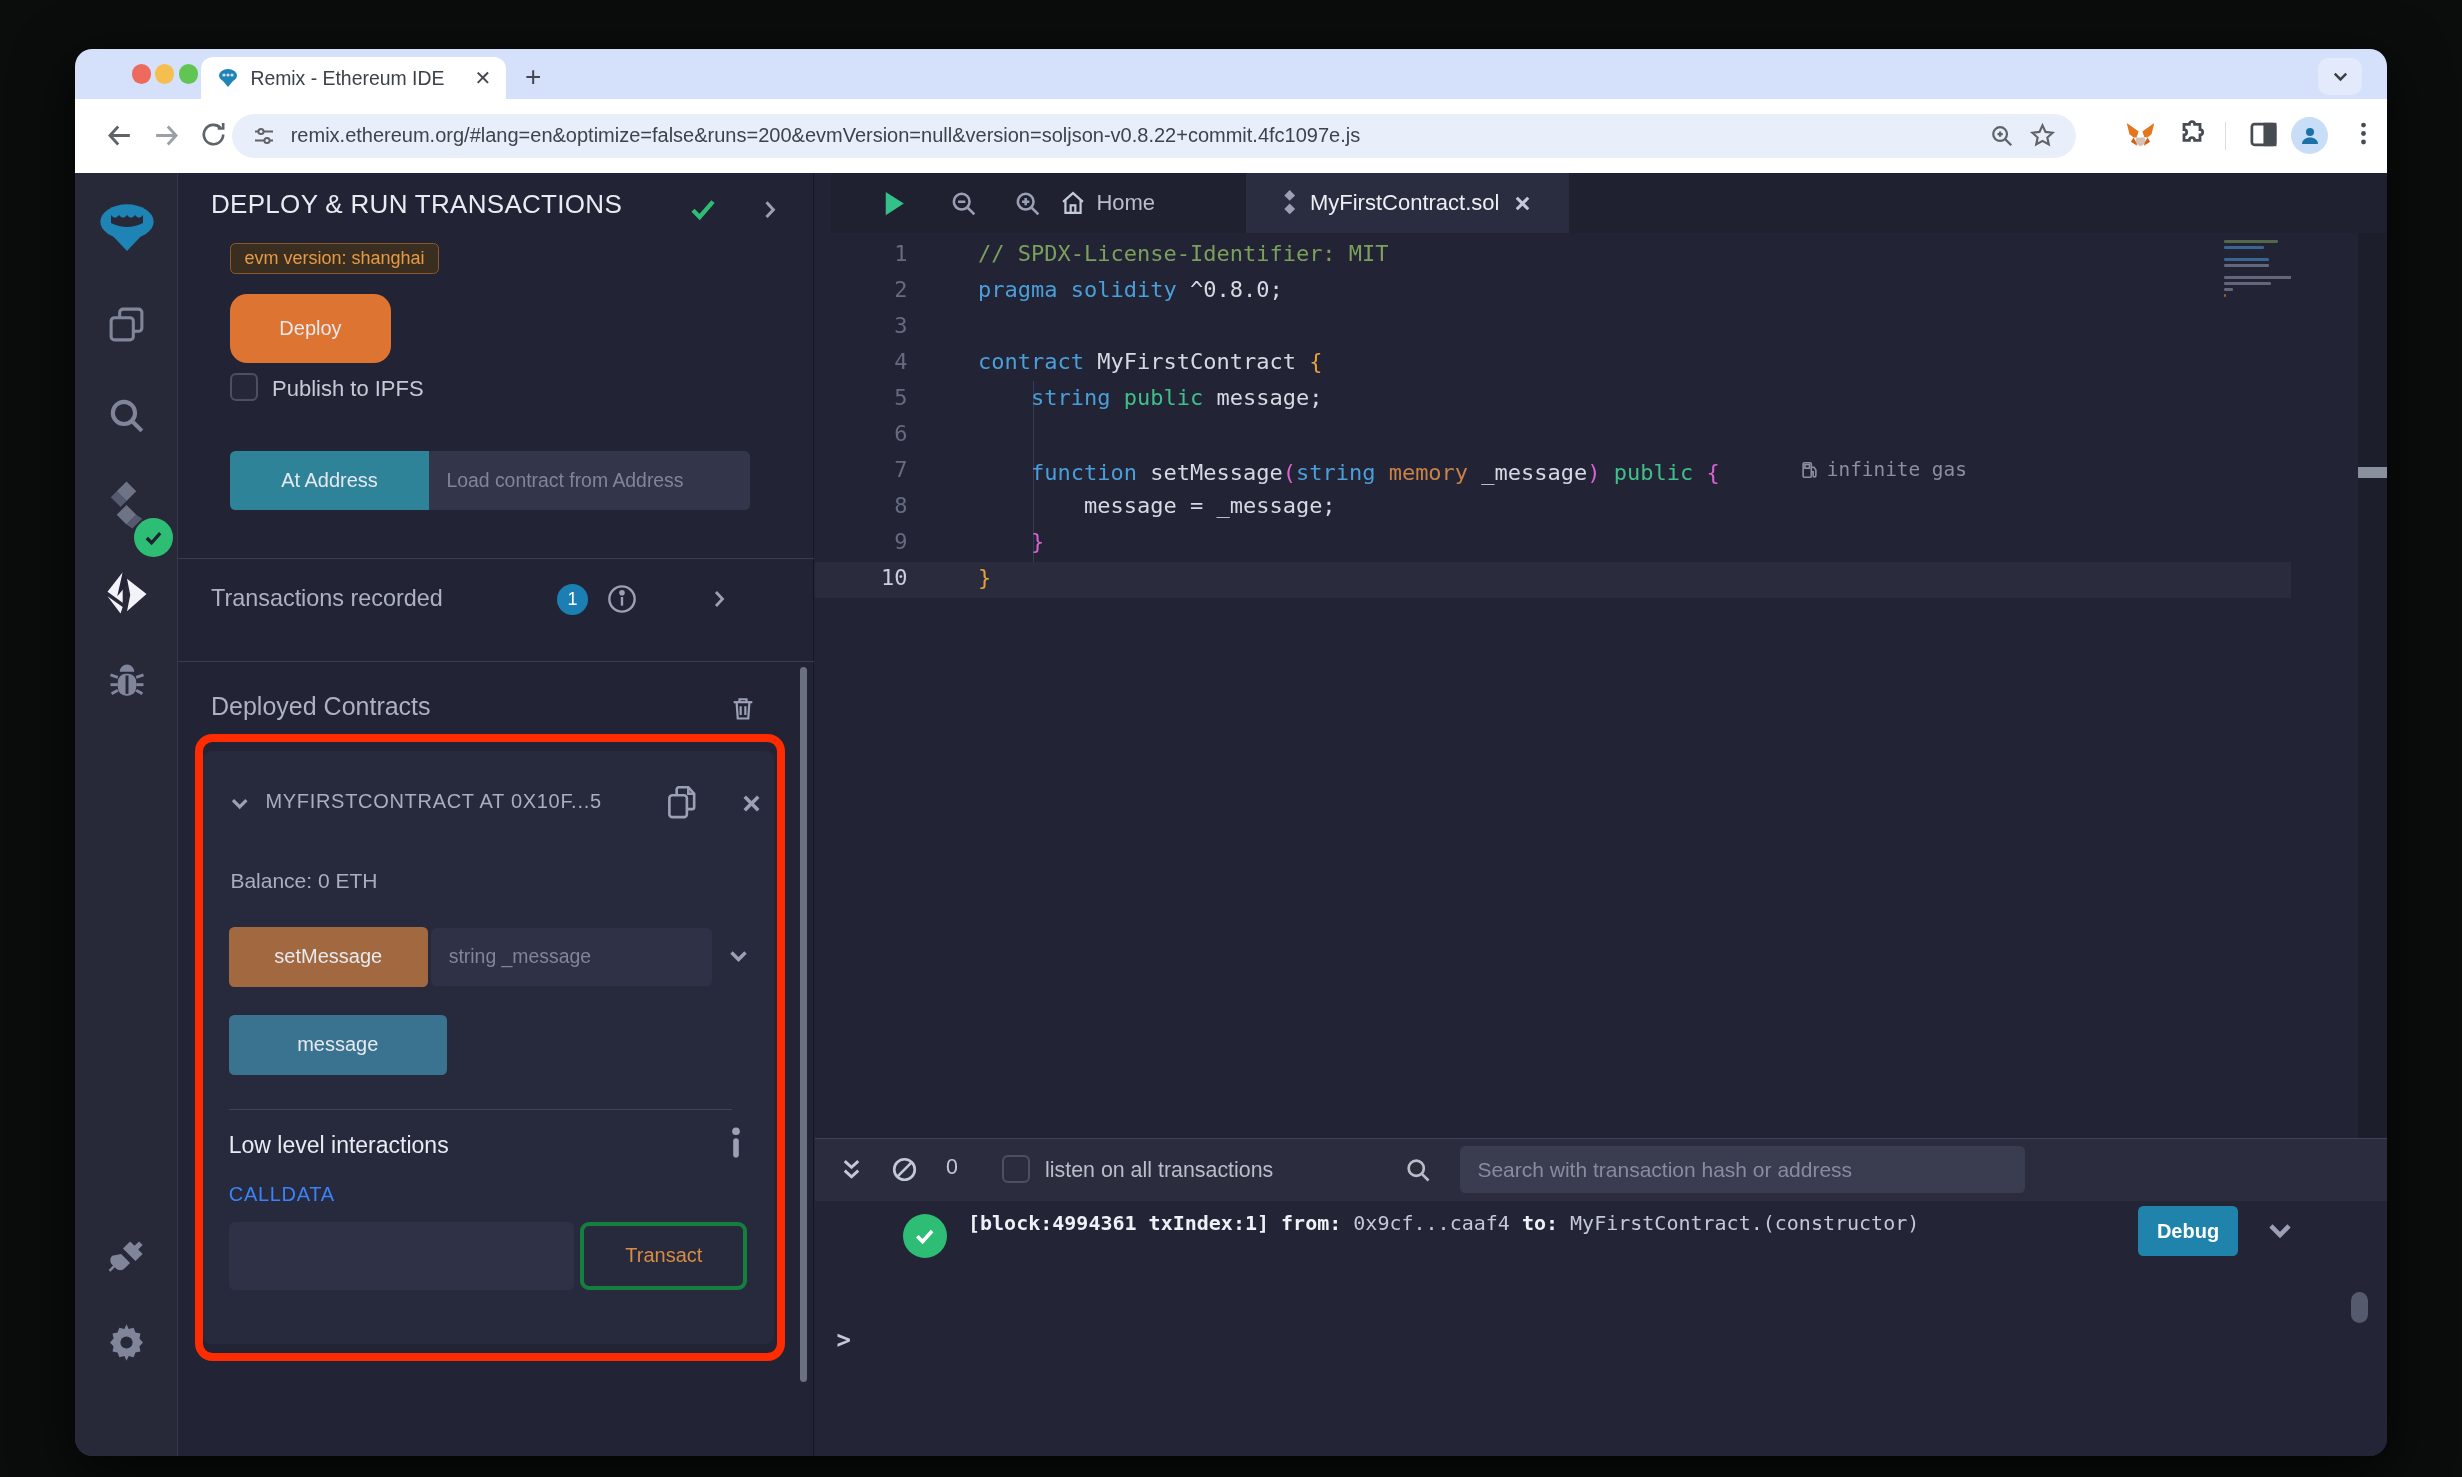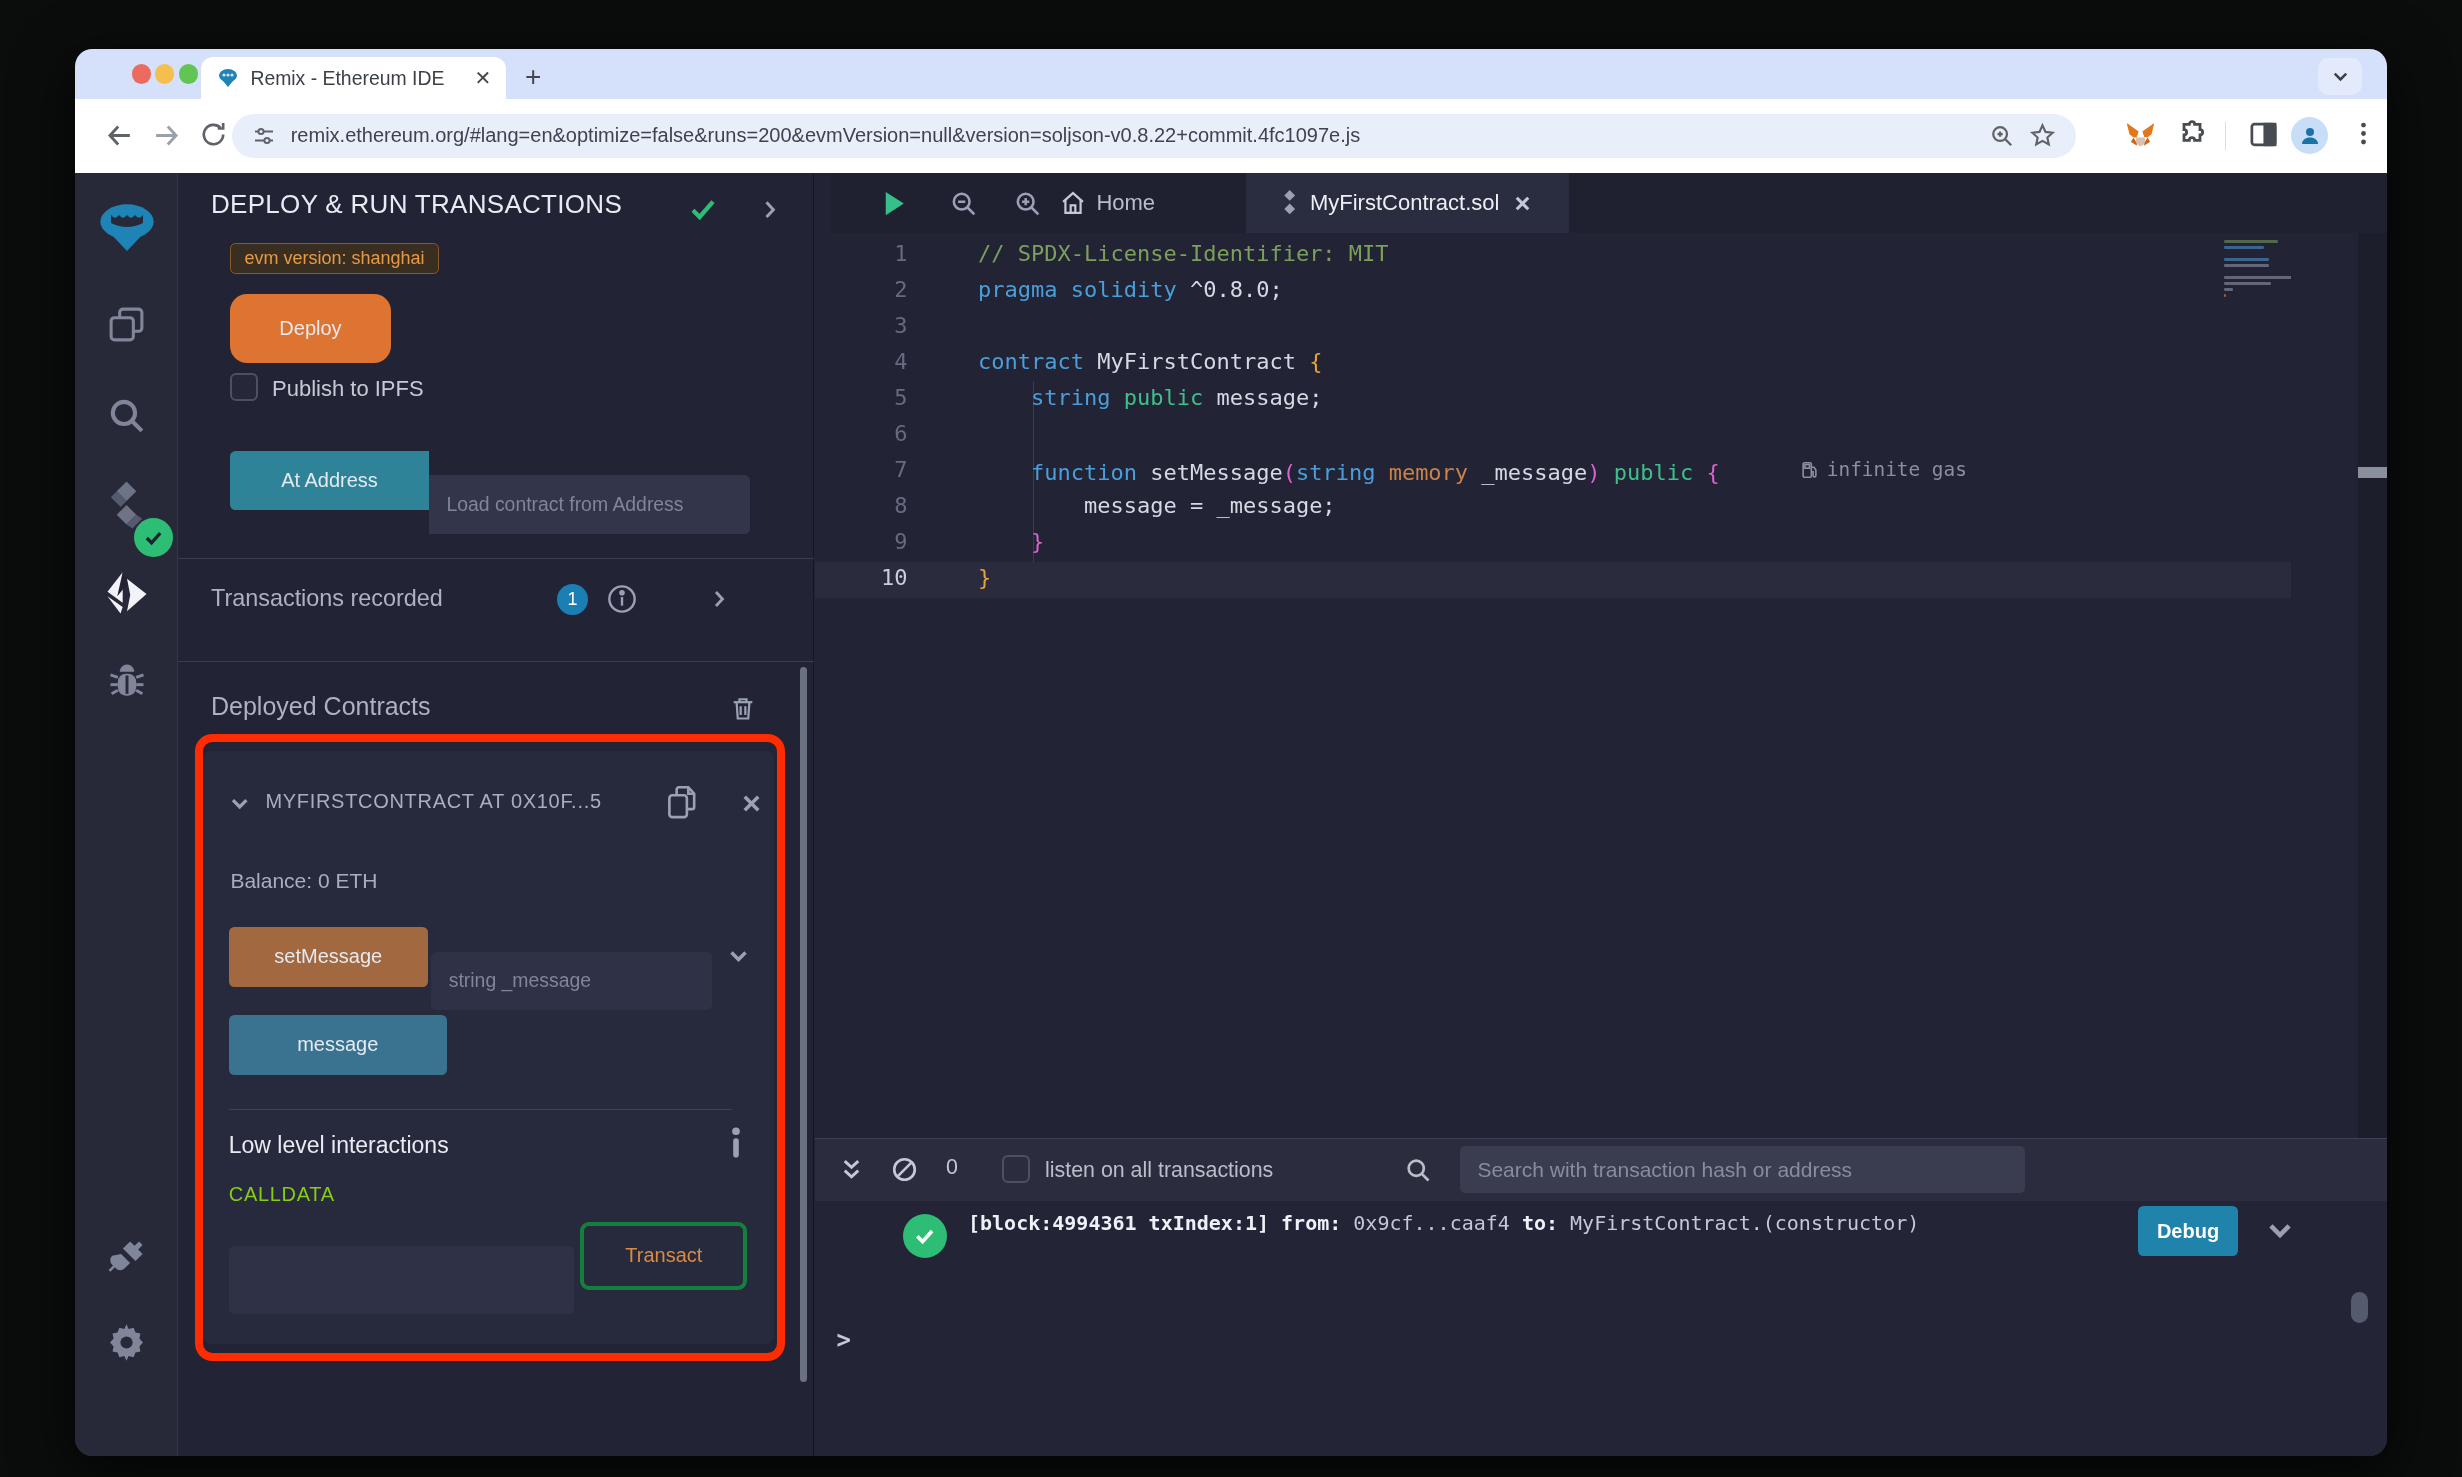--- a/index.html
+++ b/index.html
@@ -29,36 +29,36 @@
   .rail-ic { position:absolute; left:0; width:103px; display:flex; justify-content:center; color:#8a8fa0; }
 
   .panel { position:absolute; left:103px; top:0; width:636px; height:100%; background:#222334; border-right:1.3px solid #15161f; }
   .panel-title { position:absolute; left:33px; top:16px; font-size:26px; color:#e9ebf3; letter-spacing:0.3px; white-space:nowrap; }
   .badge-evm { position:absolute; left:52px; top:70px; padding:4px 13.4px; font-size:18px; color:#e79a44; background:#3a2e21; border:1.3px solid #8a5a2a; border-radius:5.4px; }
   .btn { display:flex; align-items:center; justify-content:center; border-radius:5.4px; font-size:20px; color:#e6e9f0; }
   .btn-deploy { position:absolute; left:52px; top:121px; width:161px; height:69px; background:#dd7431;border-radius:17px; }
   .chk { position:absolute; width:28px; height:28px; border:2px solid #4b5065; border-radius:6px; background:#262839; }
   .lbl { position:absolute; font-size:22px; color:#c6cad6; }
   .btn-ataddress { position:absolute; left:52px; top:278px; width:199px; height:59px; background:#2e8399; border-radius:5.4px 0 0 5.4px; }
-  .inp { background:#33354a; border:none; border-radius:0 5.4px 5.4px 0; font-size:19.4px; color:#d6d9e4; font-family:"Liberation Sans",sans-serif; padding:0 17.4px;margin-top:24px; }
+  .inp { background:#33354a; border:none; border-radius:0 5.4px 5.4px 0; font-size:19.4px; color:#d6d9e4; font-family:"Liberation Sans",sans-serif; padding:0 17.4px; }
   .inp::placeholder { color:#80859a; }
   .sep { position:absolute; left:0; width:636px; height:1.3px; background:#3a3d52; }
   .sec-label { position:absolute; font-size:23.4px; color:#adb2c2; }
   .count-badge { position:absolute; width:31px; height:31px; border-radius:50%; background:#1b7fb4; color:#fff; font-size:18px; display:flex; align-items:center; justify-content:center; }
   .icbtn { color:#9ba0b4; position:absolute; }
 
   .redbox { position:absolute; left:16.7px; top:561px; width:590px; height:627px; border:8.7px solid #fe2c00; border-radius:17.4px; }
   .card { position:absolute; left:0.7px; top:8.7px; width:571px; height:593px; background:#272a3c; border-radius:8px; }
   .card-title { position:absolute; left:62px; top:39px; width:395px; font-size:20px; letter-spacing:0.7px; color:#a9aebf; white-space:nowrap; overflow:hidden; }
   .bal { position:absolute; left:27px; top:118px; font-size:21px; color:#a9aebf; }
   .btn-setmsg { position:absolute; left:25.4px; top:176px; width:199px; height:60px; background:#a2683f; }
   .btn-msg { position:absolute; left:25.4px; top:264px; width:218px; height:60px; background:#3a7390; }
   .card-sep { position:absolute; left:25.4px; top:358px; width:503px; height:1.3px; background:#3f4254; }
   .lowlevel { position:absolute; left:25.4px; top:381px; font-size:23px; color:#e9ebf3; }
-  .calldata { position:absolute; left:25.4px; top:432px; font-size:20px; color:#84cc16; letter-spacing:0.7px; }
+  .calldata { position:absolute; left:25.4px; top:432px; font-size:20px; color:#3b82f6; letter-spacing:0.7px; }
   .btn-transact { position:absolute; left:377px; top:471px; width:167px; height:68px; background:transparent; border:4px solid #15803d; border-radius:9px; color:#d98b45; }
   .panel-scroll { position:absolute; left:622px; top:494px; width:7.4px; height:715px; border-radius:4px; background:#6b7181; }
 
   
   .editor { position:absolute; left:740px; top:0; width:1572px; height:100%; }
   .tabbar { position:absolute; left:16px; top:0; width:100%; height:60px; background:#1f2130; }
   .etab-active { position:absolute; left:415px; top:0; width:323px; height:60px; background:#2a2c3f; display:flex; align-items:center; justify-content:center; gap:12px; }
   .etab-home { position:absolute; left:228px; top:0; height:60px; display:flex; align-items:center; gap:9.4px; color:#b9bec9; }
   .etab-label { font-size:22px; color:#edeff5; }
   .code { position:absolute; left:0; top:60px; width:1476px; height:905px; background:#222334; overflow:hidden; font-family:"DejaVu Sans Mono",monospace; }

